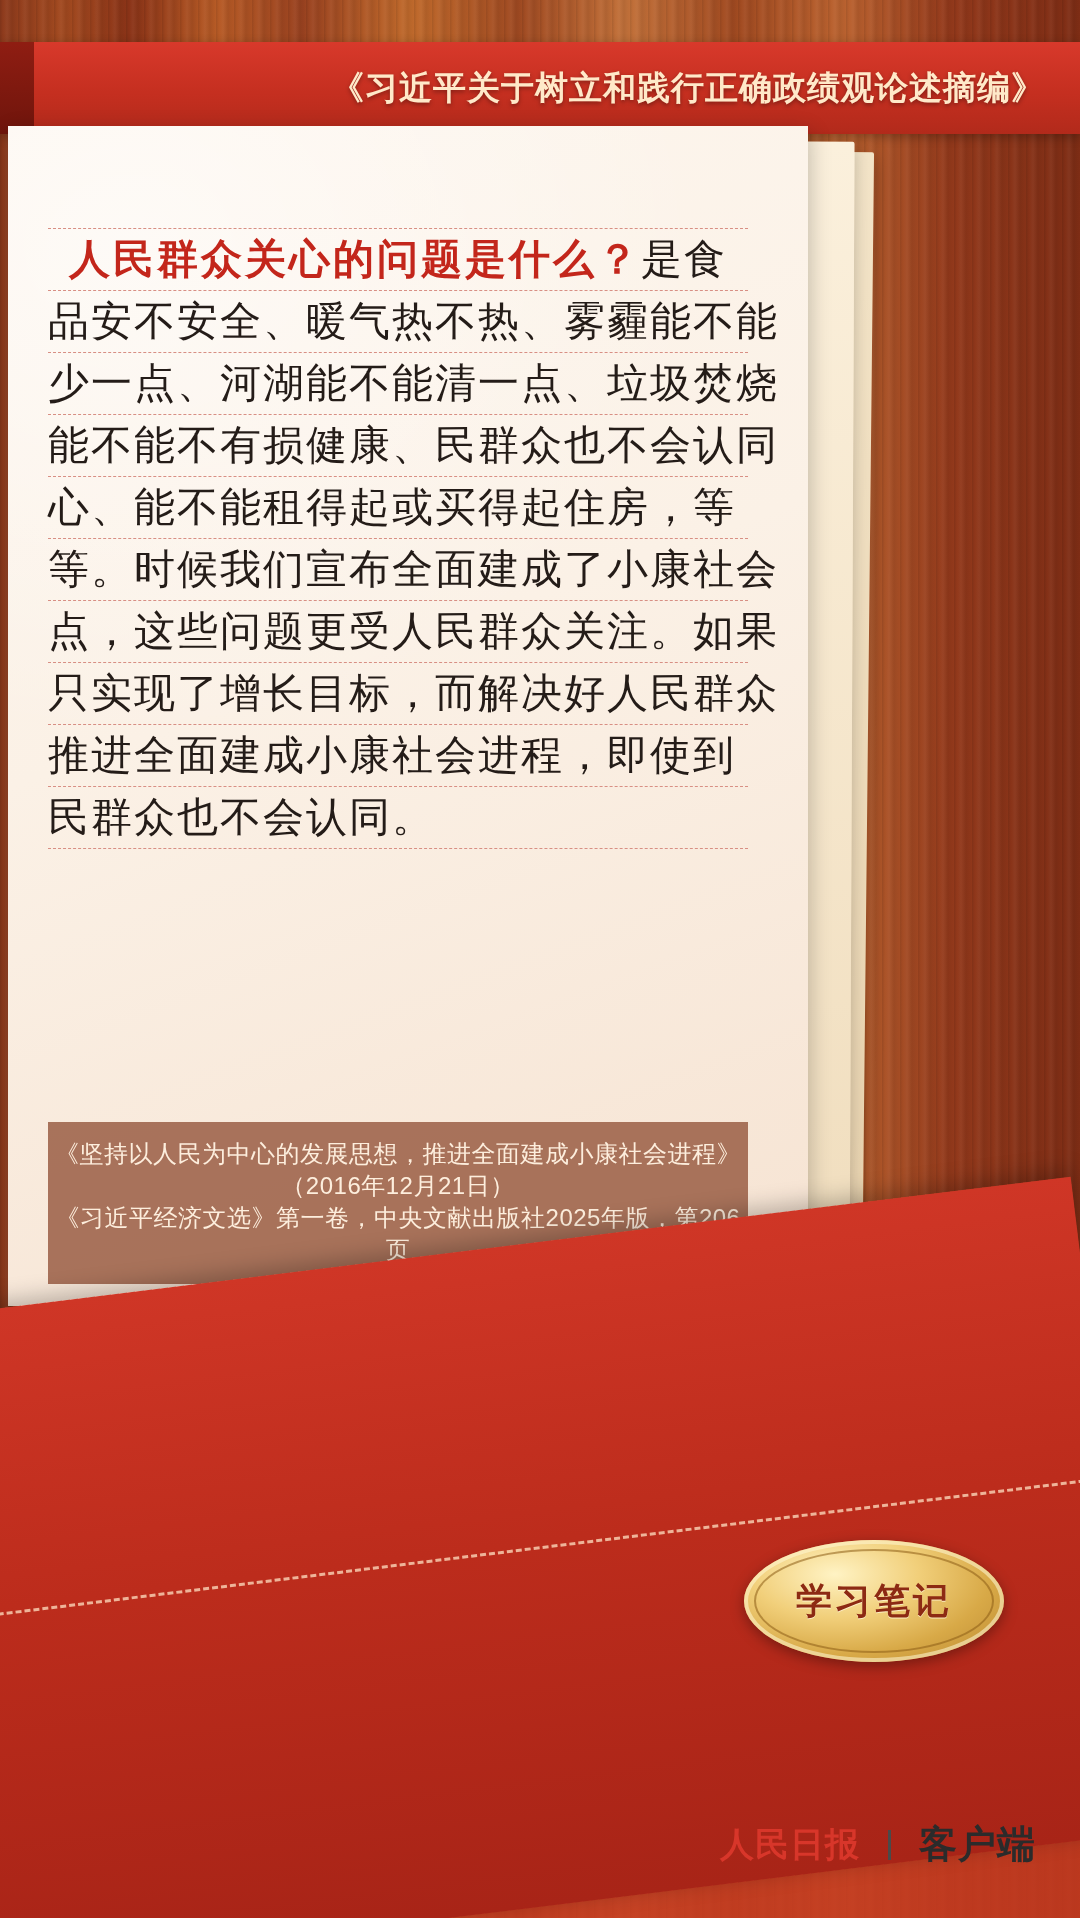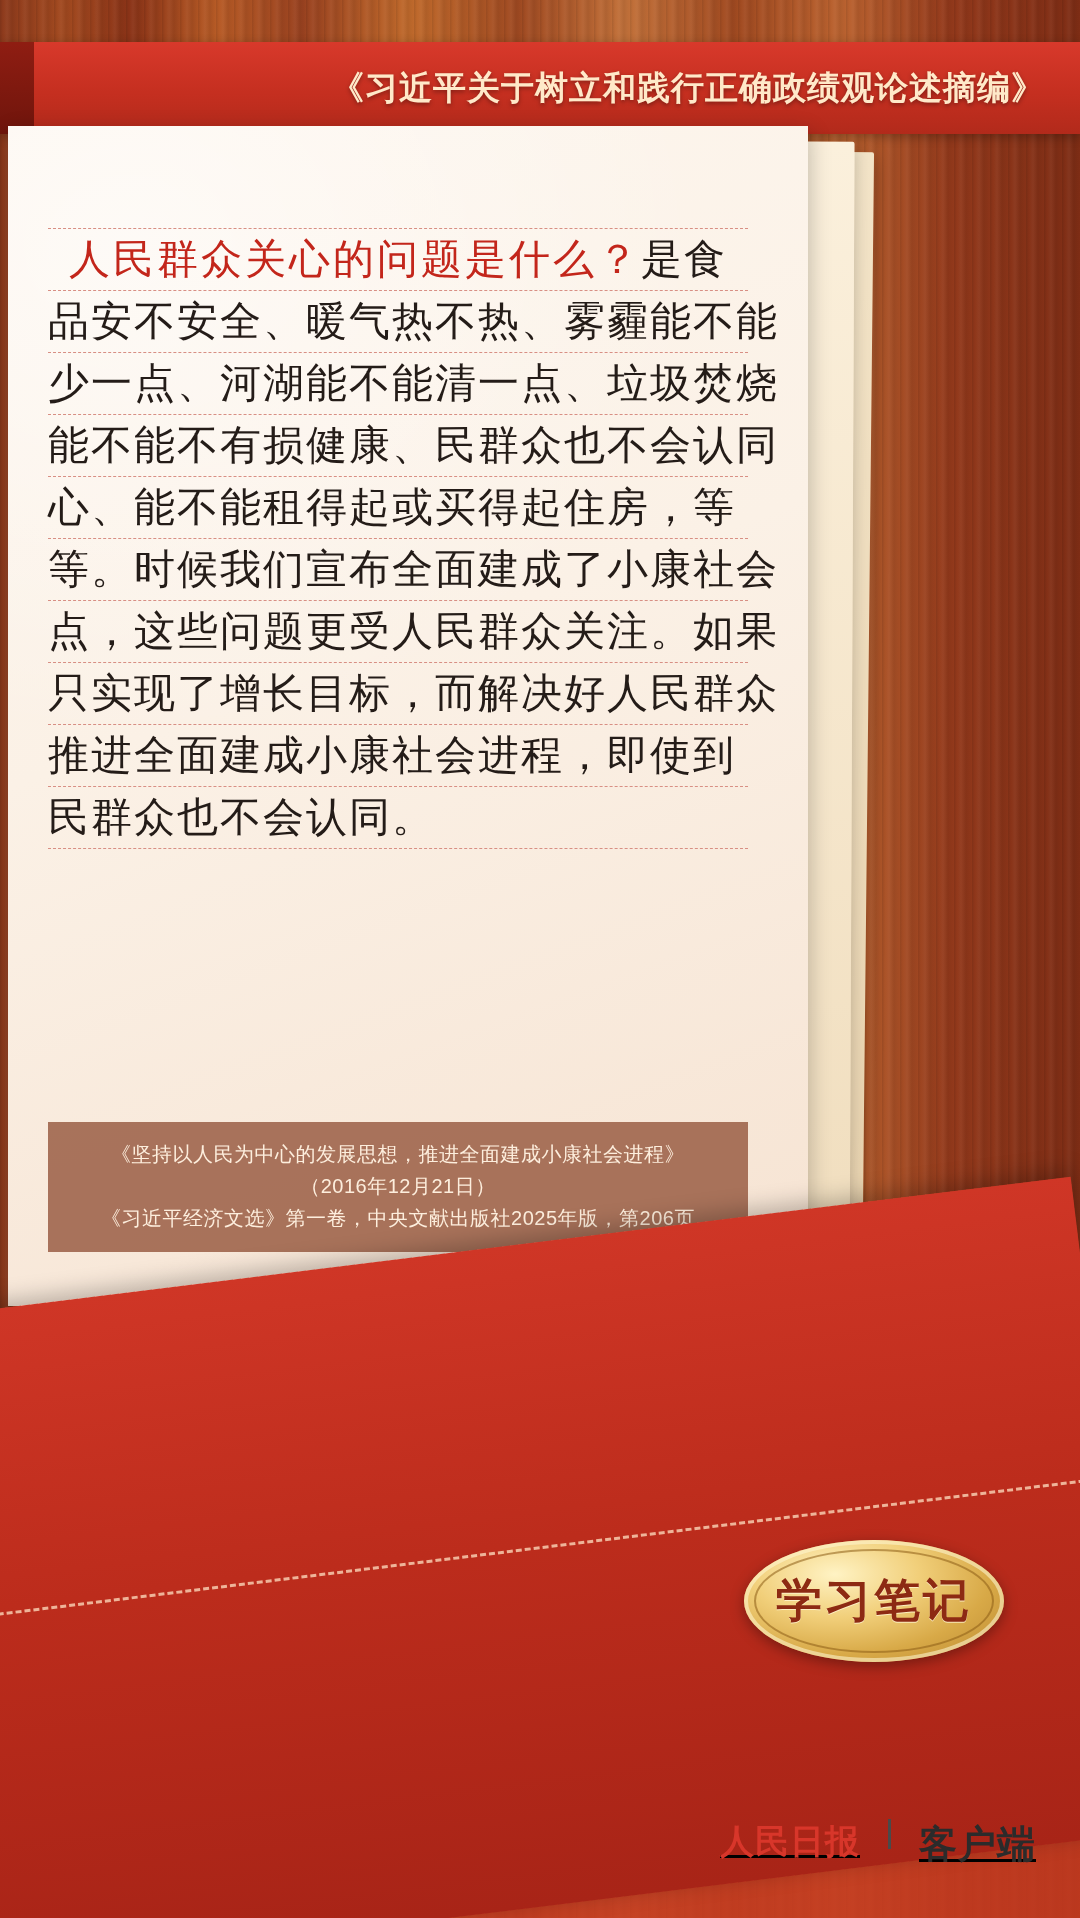--- a/index.html
+++ b/index.html
@@ -128,37 +128,37 @@
     font-size: 41px;
     color: #241c18;
     letter-spacing: 2px;
     white-space: nowrap;
   }
   .line:first-child{
     border-top: 1px dashed #d88f84;
   }
   .line .hl {
     color: #c3261b;
-    font-weight: normal;
+    font-weight: bold;
     letter-spacing: 3px;
   }
 
   
   .source-box {
     position: absolute;
     left: 48px;
     top: 1122px;
     width: 700px;
     padding: 16px 0 18px;
     background: rgba(150, 88, 62, 0.82);
     text-align: center;
     color: #fdeedd;
   }
   .source-box div {
-    font-size: 20px;
+    font-size: 24px;
     line-height: 32px;
     letter-spacing: 0.5px;
   }
 
   
   .bottom-red {
     position: absolute;
     left: -40px;
     bottom: -60px;
     width: 1200px;
@@ -207,36 +207,35 @@
     width: 236px;
     height: 100px;
     border-radius: 50%;
     border: 2px solid rgba(140,92,22,0.55);
     display: flex;
     align-items: center;
     justify-content: center;
   }
   .badge-text {
     font-family: "DejaVu Serif", "Liberation Serif", serif;
-    font-size: 46px;
+    font-size: 36px;
     font-weight: bold;
     color: #8d2a13;
     letter-spacing: 3px;
     text-shadow: 0 1px 0 rgba(255,245,210,0.8);
   }
 
   
   .footer-logo {
     position: absolute;
     right: 44px;
     bottom: 48px;
     display: flex;
-    align-items: flex-start;
+    align-items: center;
     gap: 22px;
-    text-decoration: underline;
   }
   .logo-rmrb {
     font-family: "DejaVu Serif", "Liberation Serif", serif;
     font-size: 34px;
     font-weight: bold;
     color: #d8362a;
     letter-spacing: 1px;
   }
   .logo-divider {
     width: 3px;

